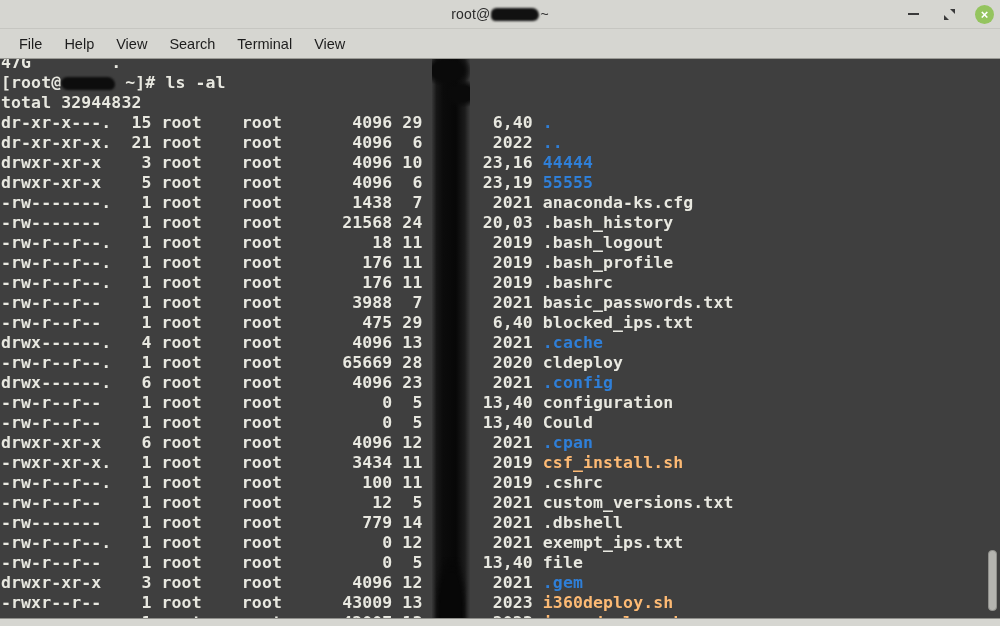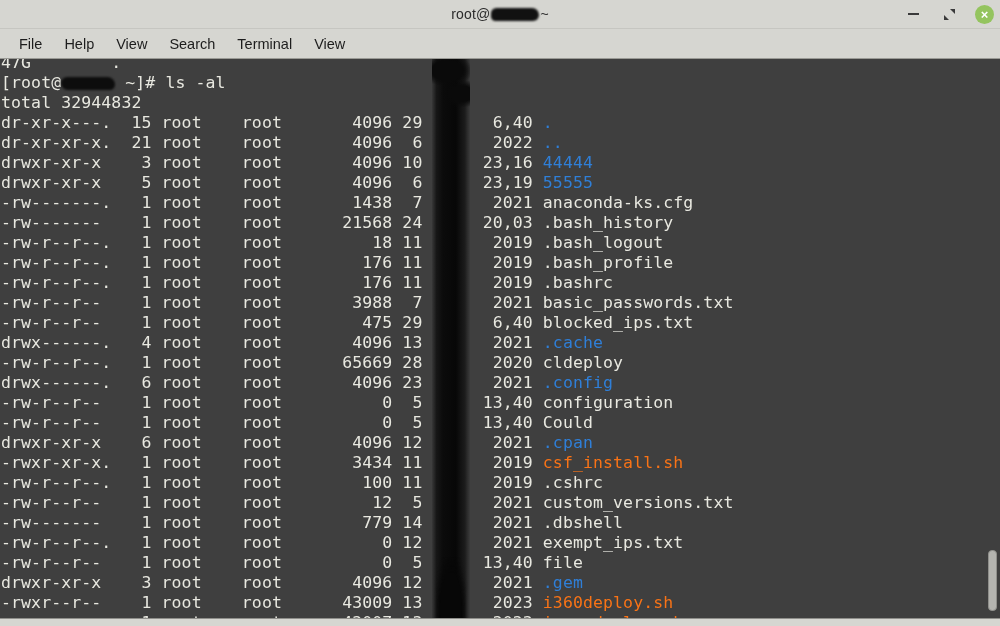--- a/index.html
+++ b/index.html
@@ -110,41 +110,42 @@
     padding: 3px 11px;
     cursor: default;
   }
 
   
   #terminal {
     position: relative;
     flex: 1 1 auto;
     background: #3f3f3f;
     overflow: hidden;
+    font-weight: bold;
   }
   #term-inner {
     position: absolute;
     left: 0;
     top: -6px;
     right: 0;
     font-family: "DejaVu Sans Mono", monospace;
     font-size: 16.5px;
     line-height: 20px;
     color: #e8e8e0;
     white-space: pre;
     letter-spacing: 0.1px;
   }
   .trow {
     height: 20px;
     line-height: 20px;
     white-space: pre;
     padding-left: 1px;
   }
   .dir   { color: #2f7fd8; }
-  .exec  { color: #f97316; }
+  .exec  { color: #fdba74; }
   .plain { color: #e8e8e0; }
 
   
   .host-redact {
     display: inline-block;
     width: 54px;
     height: 13px;
     background: #0d0d0d;
     border-radius: 8px 10px 7px 9px;
     vertical-align: -2px;

